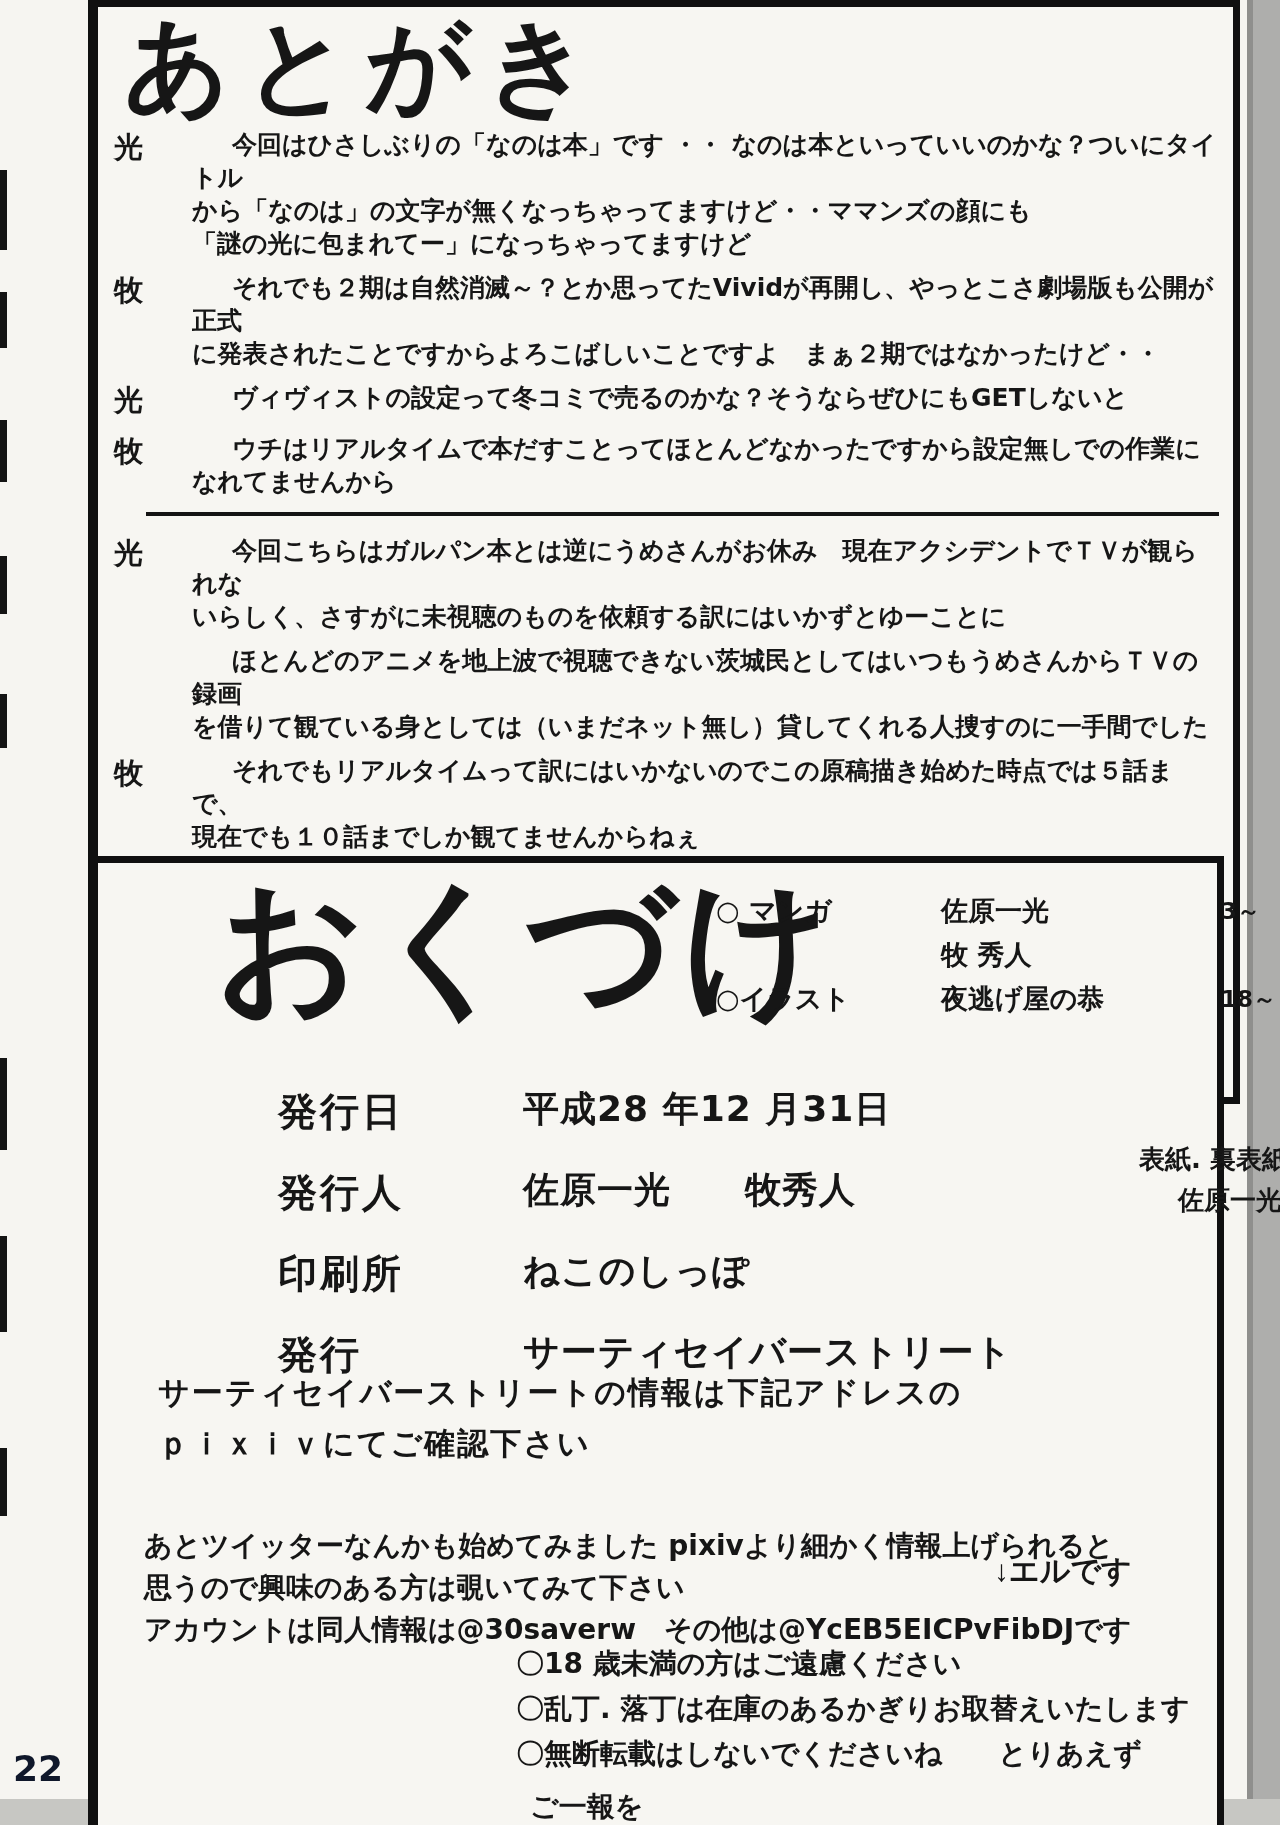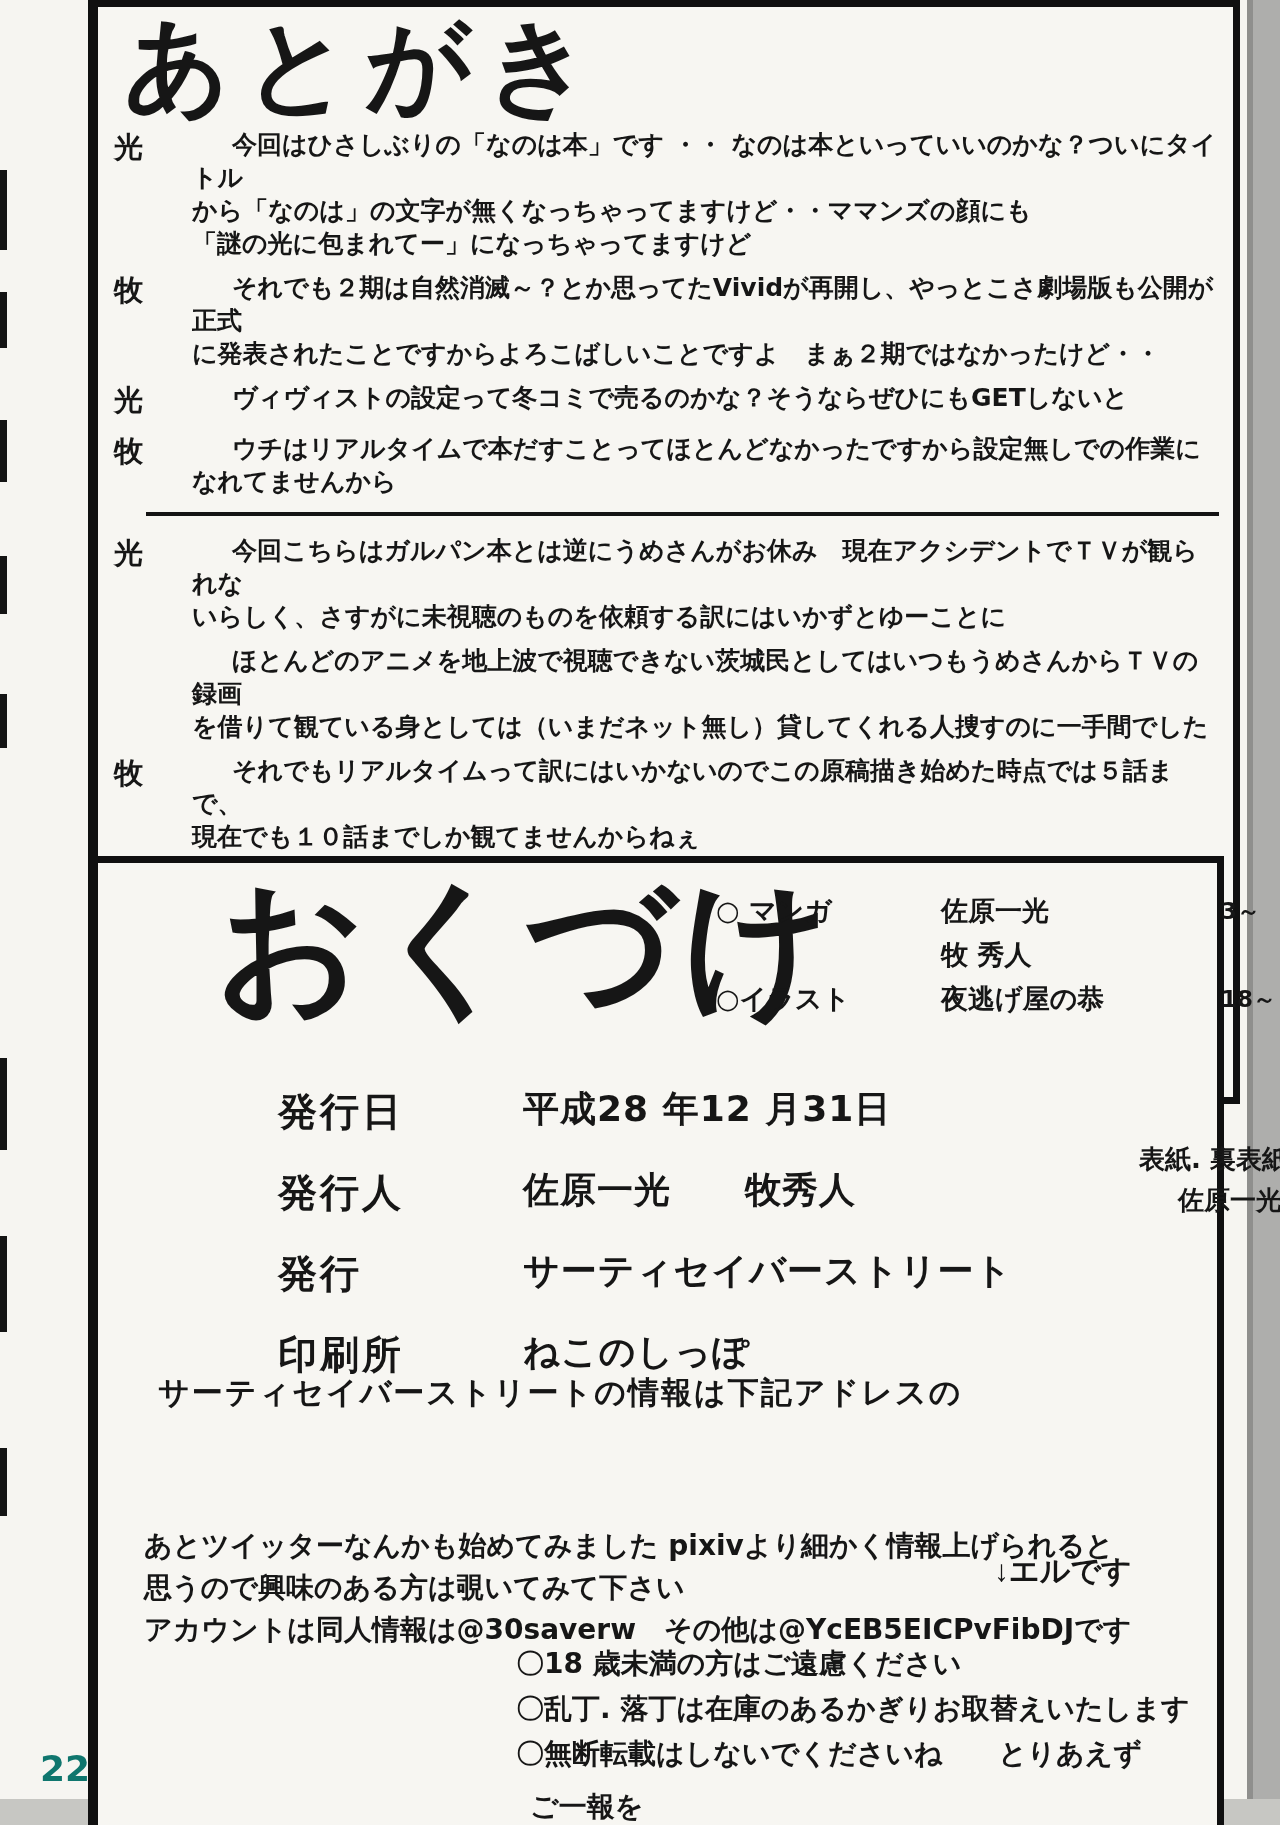--- a/index.html
+++ b/index.html
@@ -56,21 +56,21 @@
   .cover-credit{position:absolute;left:905px;top:276px;width:285px;font-size:26px;font-weight:700;line-height:41px;text-align:right;}
   .cover-credit .line:last-child{padding-right:6px;}
   .info-note{position:absolute;left:60px;top:504px;font-size:31px;font-weight:800;line-height:51px;letter-spacing:2px;}
   .pixiv-url{position:absolute;left:70px;top:594px;font-size:43px;font-weight:700;
     font-family:"DejaVu Sans Mono",monospace;letter-spacing:-1px;}
   .twitter-note{position:absolute;left:46px;top:662px;font-size:28px;font-weight:700;line-height:42px;}
   .arrow-note{position:absolute;left:896px;top:688px;font-size:30px;font-weight:700;font-family:Liberation Serif, serif;}
   .notices{position:absolute;left:418px;top:778px;font-size:28px;font-weight:800;line-height:45px;}
   .notices .line:last-child{margin-top:8px;margin-left:14px;}
 
-  .page-number{position:absolute;left:40px;top:1748px;font-size:36px;font-weight:700;color:#0f766e;}
+  .page-number{position:absolute;left:13px;top:1748px;font-size:36px;font-weight:700;color:#0f172a;}
 </style>
 </head>
 <body>
 
 <div class="edge-right"></div>
 <div class="edge-bottom"></div>
 
 <div class="binding-mark" style="top:170px;height:80px;"></div>
 <div class="binding-mark" style="top:292px;height:56px;"></div>
 <div class="binding-mark" style="top:420px;height:62px;"></div>
@@ -160,34 +160,35 @@
   <div class="fields">
       <div class="field-row">
         <div class="field-label">発行日</div>
         <div class="field-value">平成28 年12 月31日</div>
       </div>
       <div class="field-row">
         <div class="field-label">発行人</div>
         <div class="field-value">佐原一光　　牧秀人</div>
       </div>
       <div class="field-row">
+        <div class="field-label">印刷所</div>
+        <div class="field-value">ねこのしっぽ</div>
+      </div>
+      <div class="field-row">
         <div class="field-label">発行</div>
         <div class="field-value">サーティセイバーストリート</div>
-      </div>
-      <div class="field-row">
-        <div class="field-label">印刷所</div>
-        <div class="field-value">ねこのしっぽ</div>
       </div>
     </div>
   <div class="cover-credit">
       <div class="line">表紙. 裏表紙</div>
       <div class="line">佐原一光</div>
     </div>
   <div class="info-note">
       <div class="line">サーティセイバーストリートの情報は下記アドレスの</div>
+      <div class="line">ｐｉｘｉｖにてご確認下さい</div>
     </div>
   <div class="twitter-note">
       <div class="line">あとツイッターなんかも始めてみました pixivより細かく情報上げられると</div>
       <div class="line">思うので興味のある方は覗いてみて下さい</div>
       <div class="line">アカウントは同人情報は@30saverw　その他は@YcEB5EICPvFibDJです</div>
     </div>
   <div class="arrow-note">↓エルです</div>
   <div class="notices">
       <div class="line">〇18 歳未満の方はご遠慮ください</div>
       <div class="line">〇乱丁. 落丁は在庫のあるかぎりお取替えいたします</div>

